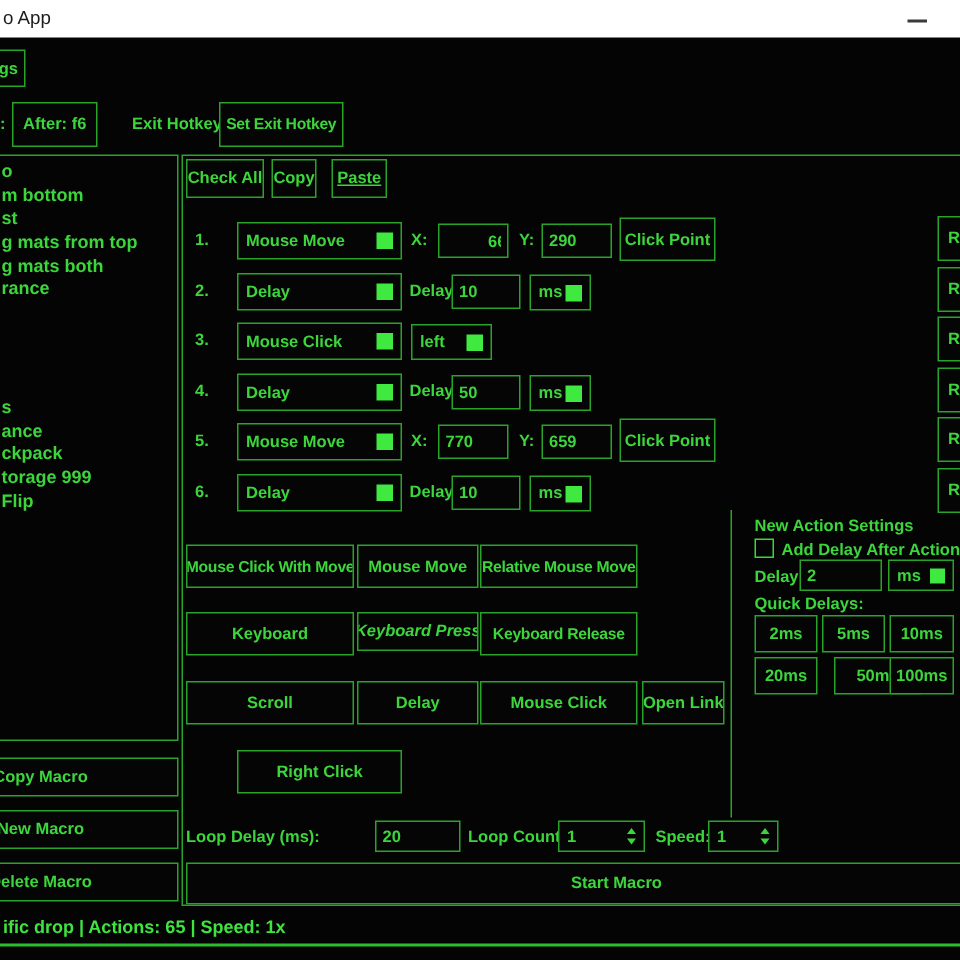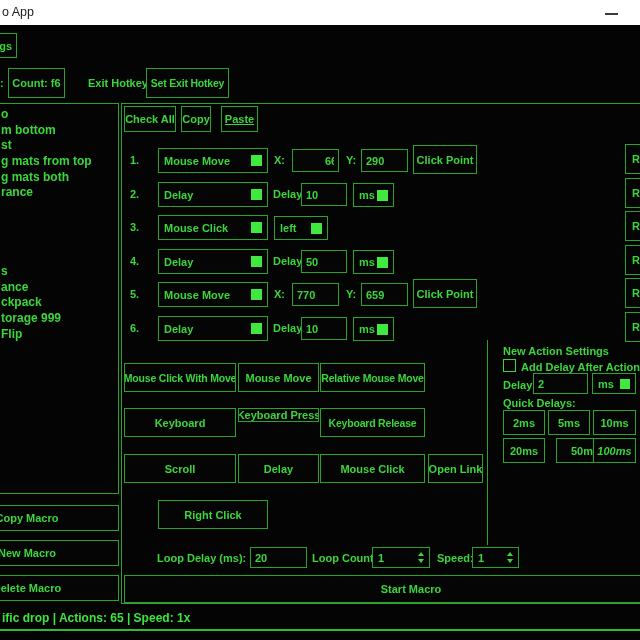--- a/index.html
+++ b/index.html
@@ -51,21 +51,21 @@
 
 <div class="abs titlebar"></div>
 <div class="abs title-text">o App</div>
 <div class="abs min-glyph"></div>
 
 <div class="abs btn" style="left:-34px;top:33px;width:51px;height:25px;justify-content:flex-end;padding-right:4px;">
   <span>gs</span>
 </div>
 
 <span class="abs lbl" style="left:0;top:76px;">:</span>
-<div class="abs btn" style="left:8px;top:68px;width:57px;height:30px;">Count: f6</div>
+<div class="abs btn" style="left:8px;top:68px;width:57px;height:30px;">After: f6</div>
 <span class="abs lbl" style="left:88px;top:76px;">Exit Hotkey:</span>
 <div class="abs btn small-text" style="left:146px;top:68px;width:83px;height:30px;">Set Exit Hotkey</div>
 
 <div class="abs panel" style="left:-65px;top:103px;width:184px;height:391px;padding-top:3px;">
   <div class="list-item">o</div>
   <div class="list-item">m bottom</div>
   <div class="list-item">st</div>
   <div class="list-item">g mats from top</div>
   <div class="list-item">g mats both</div>
   <div class="list-item">rance</div>
@@ -161,21 +161,21 @@
 <div class="abs dd" style="left:353px;top:317px;width:41px;height:24px;">
   <span class="txt">ms</span>
   <span class="sq"></span>
 </div>
 <div class="abs btn" style="left:625px;top:312px;width:56px;height:30px;justify-content:flex-start;padding-left:6px;">R</div>
 
 <div class="abs btn small-text" style="left:124px;top:363px;width:112px;height:29px;">Mouse Click With Move</div>
 <div class="abs btn" style="left:238px;top:363px;width:81px;height:29px;">Mouse Move</div>
 <div class="abs btn small-text" style="left:320px;top:363px;width:105px;height:29px;">Relative Mouse Move</div>
 <div class="abs btn" style="left:124px;top:408px;width:112px;height:29px;">Keyboard</div>
-<div class="abs btn" style="left:238px;top:408px;width:81px;height:14px;">Keyboard Press</div>
+<div class="abs btn" style="left:238px;top:408px;width:81px;height:26px;font-style:italic;">Keyboard Press</div>
 <div class="abs btn small-text" style="left:320px;top:408px;width:105px;height:29px;">Keyboard Release</div>
 <div class="abs btn" style="left:124px;top:454px;width:112px;height:29px;">Scroll</div>
 <div class="abs btn" style="left:238px;top:454px;width:81px;height:29px;">Delay</div>
 <div class="abs btn" style="left:320px;top:454px;width:105px;height:29px;">Mouse Click</div>
 <div class="abs btn" style="left:428px;top:454px;width:55px;height:29px;">Open Link</div>
 <div class="abs btn" style="left:126px;top:500px;width:110px;height:29px;margin-left:32px;">Right Click</div>
 
 <div class="abs vline" style="left:487px;top:340px;height:205px;"></div>
 <span class="abs lbl" style="left:503px;top:344px;">New Action Settings</span>
 <div class="abs checkbox" style="left:503px;top:359px;"></div>
@@ -185,23 +185,23 @@
 <div class="abs dd" style="left:592px;top:373px;width:44px;height:21px;">
   <span class="txt">ms</span>
   <span class="sq" style="width:10px;height:10px;"></span>
 </div>
 <span class="abs lbl" style="left:503px;top:396px;">Quick Delays:</span>
 <div class="abs btn" style="left:503px;top:410px;width:42px;height:25px;">2ms</div>
 <div class="abs btn" style="left:548px;top:410px;width:42px;height:25px;">5ms</div>
 <div class="abs btn" style="left:593px;top:410px;width:43px;height:25px;">10ms</div>
 <div class="abs btn" style="left:503px;top:438px;width:42px;height:25px;">20ms</div>
 <div class="abs btn" style="left:556px;top:438px;width:58px;height:25px;">50ms</div>
-<div class="abs btn" style="left:593px;top:438px;width:43px;height:25px;font-style:italic;">100ms</div>
-
-<span class="abs lbl" style="left:124px;top:551px;margin-left:33px;">Loop Delay (ms):</span>
+<div class="abs btn" style="left:593px;top:438px;width:43px;height:25px;">100ms</div>
+
+<span class="abs lbl" style="left:124px;top:551px;">Loop Delay (ms):</span>
 <input class="abs inputbox" style="left: 250px; top: 547px; width: 57px; height: 21px;" value="20">
 <span class="abs lbl" style="left:312px;top:551px;">Loop Count:</span>
 <div class="abs spin" style="left:372px;top:547px;width:58px;height:21px;">
   <span class="val">1</span>
   <span class="arrows">
     <span class="tri-up"></span>
     <span class="tri-down"></span>
   </span>
 </div>
 <span class="abs lbl" style="left:437px;top:551px;">Speed:</span>

